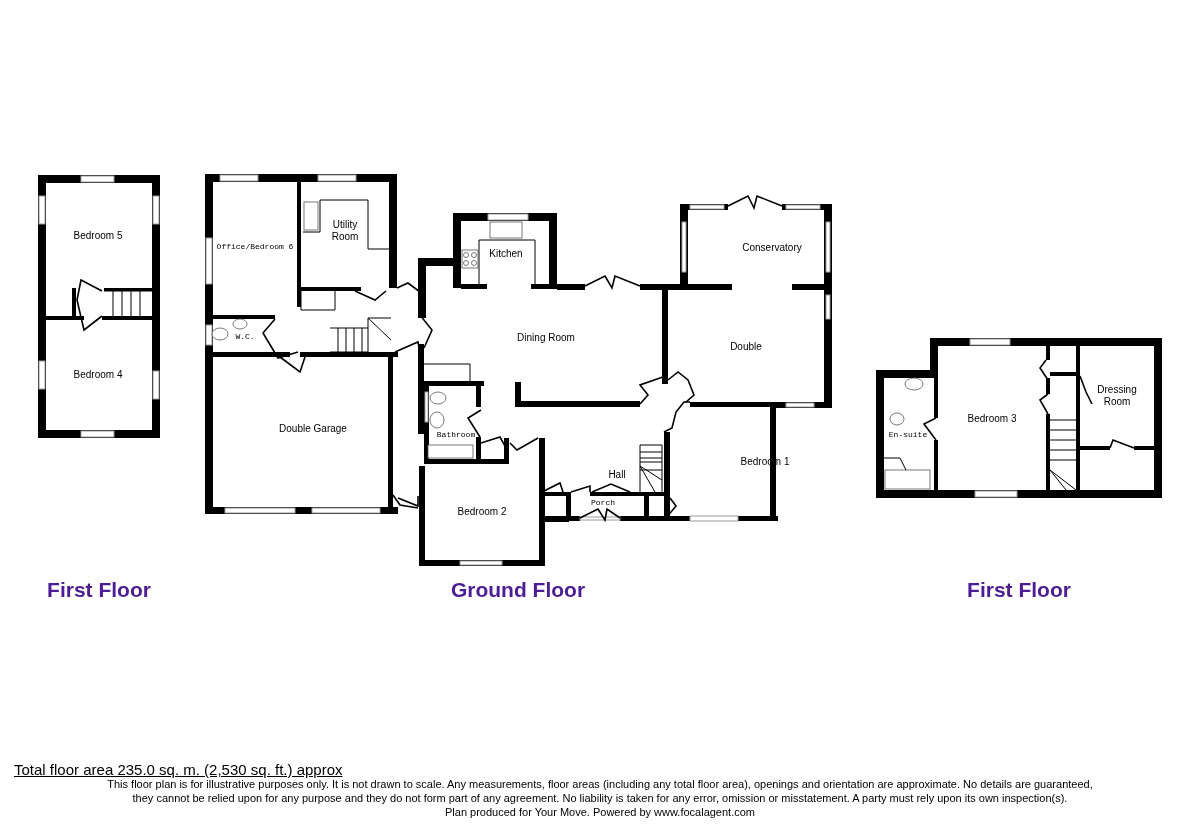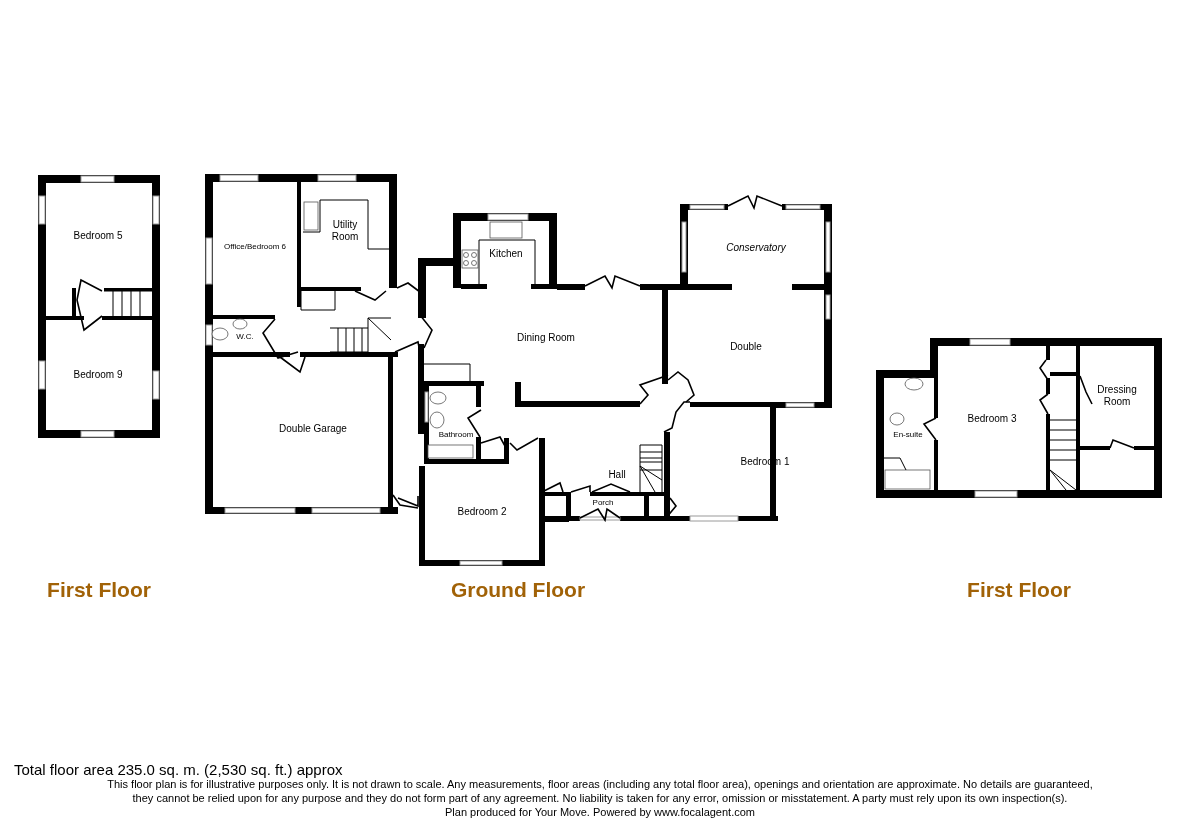--- a/index.html
+++ b/index.html
@@ -1,21 +1,21 @@
 <!DOCTYPE html>
 <html><head>
 <meta charset="utf-8">
 <style>
   html, body { margin: 0; padding: 0; background: #ffffff; }
   body { width: 1200px; height: 840px; position: relative; overflow: hidden; font-family: "Liberation Sans", sans-serif; color: #000; }
   svg.plan { position: absolute; left: 0; top: 0; width: 1200px; height: 840px; }
   .room-label { position: absolute; font-family: "Liberation Sans", sans-serif; font-size: 10px; color: #000; text-align: center; white-space: nowrap; transform: translate(-50%, -50%); line-height: 12px; }
-  .room-label.small { font-size: 8px; line-height: 10px; }
-  .floor-title { position: absolute; font-family: "Liberation Sans", sans-serif; font-weight: bold; font-size: 21px; color: #a16207; white-space: nowrap; transform: translateX(-50%); top: 578px; }
-  .total-area { position: absolute; left: 14px; top: 761px; font-size: 15px; white-space: nowrap; }
+  .room-label.small { font-size: 8px; line-height: 10px; font-family: Liberation Mono, monospace; }
+  .floor-title { position: absolute; font-family: "Liberation Sans", sans-serif; font-weight: bold; font-size: 21px; color: #4c1d95; white-space: nowrap; transform: translateX(-50%); top: 578px; }
+  .total-area { position: absolute; left: 14px; top: 761px; font-size: 15px; white-space: nowrap; text-decoration: underline; }
   .disclaimer { position: absolute; left: 0; width: 1200px; text-align: center; font-size: 11px; line-height: 13px; white-space: nowrap; }
 </style>
 </head>
 <body>
 
 <svg class="plan" viewBox="0 0 1200 840" xmlns="http://www.w3.org/2000/svg">
   <defs>
     <style>
       .w { fill: #000; }
       .win { fill: #fff; stroke: #9a9a9a; stroke-width: 1; }
@@ -237,29 +237,29 @@
       <line x1="1050" y1="470" x2="1066" y2="490"></line>
     </g>
 
     <rect class="w" x="1080" y="446" width="30" height="4"></rect>
     <rect class="w" x="1134" y="446" width="24" height="4"></rect>
     <polyline class="door" points="1110,448 1113,440 1134,448"></polyline>
   </g>
 </svg>
 
 <div class="room-label" style="left:98px; top:236px;">Bedroom 5</div>
-<div class="room-label" style="left:98px; top:375px;">Bedroom 9</div>
+<div class="room-label" style="left:98px; top:375px;">Bedroom 4</div>
 
 <div class="room-label small" style="left:255px; top:247px;">Office/Bedroom 6</div>
 <div class="room-label" style="left:345px; top:231px; white-space:normal; width:40px;">Utility Room</div>
 <div class="room-label small" style="left:245px; top:337px;">W.C.</div>
 <div class="room-label" style="left:300px; top:429px;margin-left:13px;">Double Garage</div>
 <div class="room-label" style="left:506px; top:254px;">Kitchen</div>
 <div class="room-label" style="left:546px; top:338px;">Dining Room</div>
-<div class="room-label" style="left:756px; top:248px;font-style:italic;">Conservatory</div>
+<div class="room-label" style="left:772px; top:248px;">Conservatory</div>
 <div class="room-label" style="left:746px; top:347px;">Double</div>
 <div class="room-label small" style="left:456px; top:435px;">Bathroom</div>
 <div class="room-label" style="left:617px; top:447px;margin-top:28px;">Hall</div>
 <div class="room-label small" style="left:603px; top:503px;">Porch</div>
 <div class="room-label" style="left:718px; top:462px;margin-left:47px;">Bedroom 1</div>
 <div class="room-label" style="left:482px; top:512px;">Bedroom 2</div>
 
 <div class="room-label" style="left:992px; top:419px;">Bedroom 3</div>
 <div class="room-label" style="left:1117px; top:396px; white-space:normal; width:50px;">Dressing Room</div>
 <div class="room-label small" style="left:908px; top:435px;">En-suite</div>

